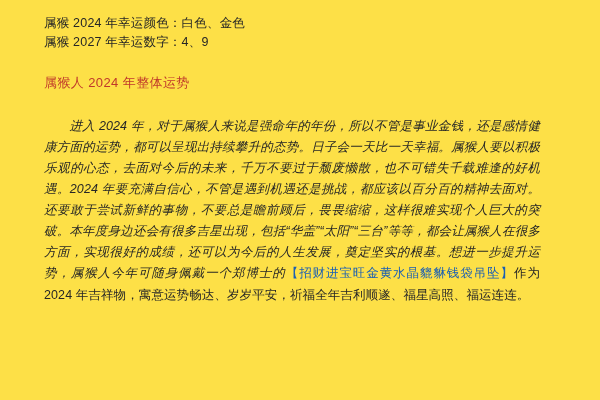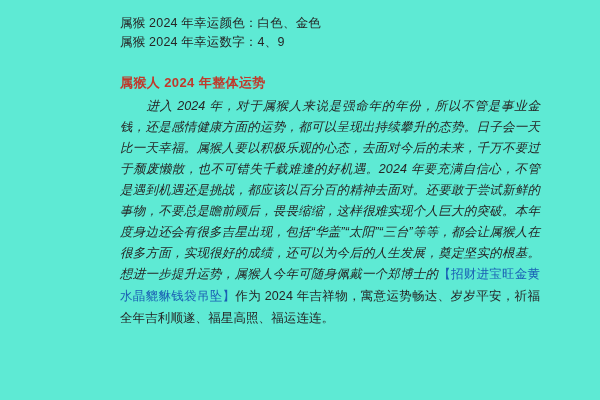--- a/index.html
+++ b/index.html
@@ -11,40 +11,40 @@
     height: 400px;
     background: #ffffff;
     font-family: "Liberation Sans", "DejaVu Sans", sans-serif;
     overflow: hidden;
   }
   .page {
     position: relative;
     width: 600px;
     height: 400px;
     box-sizing: border-box;
-    padding: 14px 60px 0 120px;
-    background: #5eead4;
+    padding: 14px 60px 0 44px;
+    background: #fde047;
   }
   .meta-list {
     margin: 0;
     padding: 0;
     list-style: none;
   }
   .meta-line {
     font-size: 12.5px;
     line-height: 19px;
     color: #262626;
     letter-spacing: 0.2px;
     white-space: nowrap;
   }
   .section-title {
     margin-top: 22px;
-    margin-bottom: 4px;
+    margin-bottom: 24px;
     font-size: 13px;
-    font-weight: bold;
+    font-weight: normal;
     color: #c0392b;
     letter-spacing: 0.4px;
   }
   .body-text {
     font-size: 12.5px;
     line-height: 21px;
     color: #262626;
     text-align: justify;
     text-justify: inter-ideograph;
     letter-spacing: 0.1px;
@@ -59,20 +59,20 @@
     font-family: Liberation Mono, monospace;
   }
 </style>
 </head>
 <body>
 
 <div class="page">
 
   <ul class="meta-list">
     <li class="meta-line">属猴 2024 年幸运颜色：白色、金色</li>
-    <li class="meta-line">属猴 2024 年幸运数字：4、9</li>
+    <li class="meta-line">属猴 2027 年幸运数字：4、9</li>
   </ul>
 
   <h2 class="section-title">属猴人 2024 年整体运势</h2>
 
   <p class="body-text"><span class="indent">　　进入 2024 年，对于属猴人来说是强命年的年份，所以不管是事业金钱，还是感情健康方面的运势，都可以呈现出持续攀升的态势。日子会一天比一天幸福。属猴人要以积极乐观的心态，去面对今后的未来，千万不要过于颓废懒散，也不可错失千载难逢的好机遇。2024 年要充满自信心，不管是遇到机遇还是挑战，都应该以百分百的精神去面对。还要敢于尝试新鲜的事物，不要总是瞻前顾后，畏畏缩缩，这样很难实现个人巨大的突破。本年度身边还会有很多吉星出现，包括“华盖”“太阳”“三台”等等，都会让属猴人在很多方面，实现很好的成绩，还可以为今后的人生发展，奠定坚实的根基。想进一步提升运势，属猴人今年可随身佩戴一个郑博士的</span><span class="highlight">【招财进宝旺金黄水晶貔貅钱袋吊坠】</span><span>作为 2024 年吉祥物，寓意运势畅达、岁岁平安，祈福全年吉利顺遂、福星高照、福运连连。</span></p>
 
 </div>
 
 </body></html>

